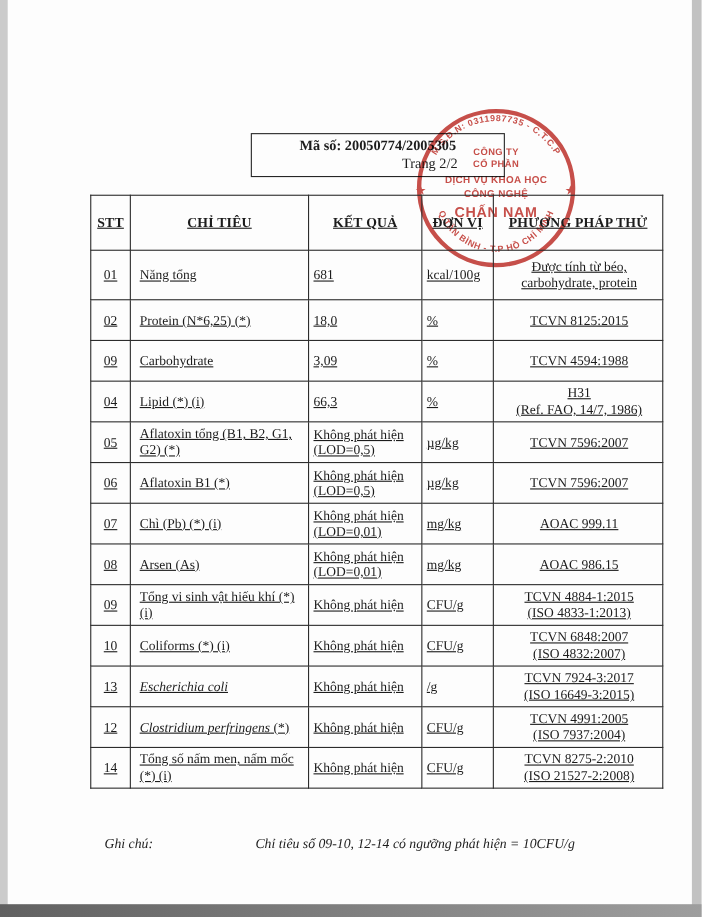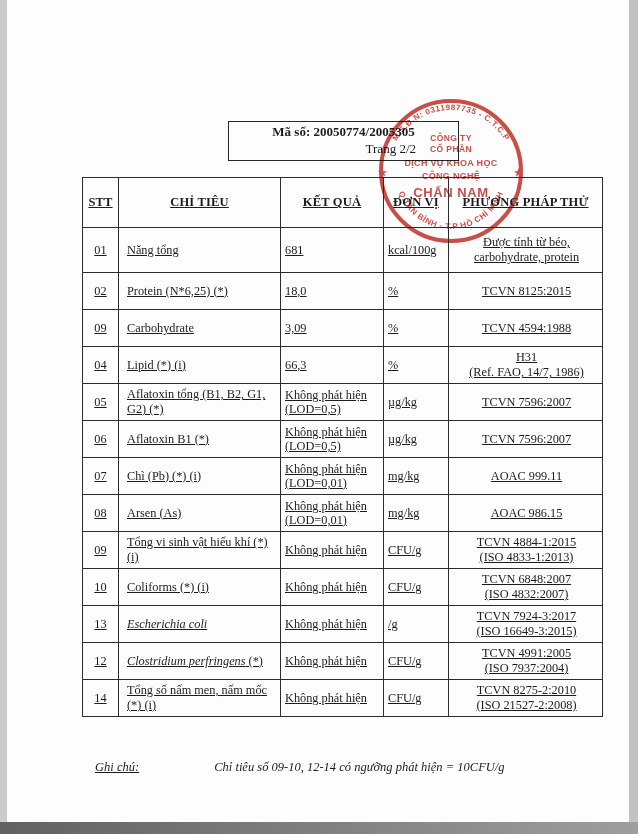--- a/index.html
+++ b/index.html
@@ -40,21 +40,21 @@
   .results th{font-size:12.5px;font-weight:bold;text-align:center;letter-spacing:.2px;}
   .results tbody tr{height:37px;}
   .results tbody tr:first-child{height:45px;margin-left:40px;}
   .results td.c0{text-align:center;}
   .results td.c1{text-align:left;padding-left:8px;line-height:1.2;}
   .results td.c2{line-height:1.15;}
   .results td.c3{}
   .results td.c4{text-align:center;padding-left:6px;line-height:1.22;}
   
   .footer{position:absolute;left:95px;top:760px;width:480px;font-size:12.5px;font-style:italic;}
-  .footer .gc{text-decoration:underline;margin-right:72px;}
+  .footer .gc{margin-right:90px;}
 </style>
 </head>
 <body>
 
 <div class="scan">
   <div class="edge edge-left"></div>
   <div class="edge edge-right"></div>
   <div class="edge edge-bottom"></div>
 
   <div class="code-box">

